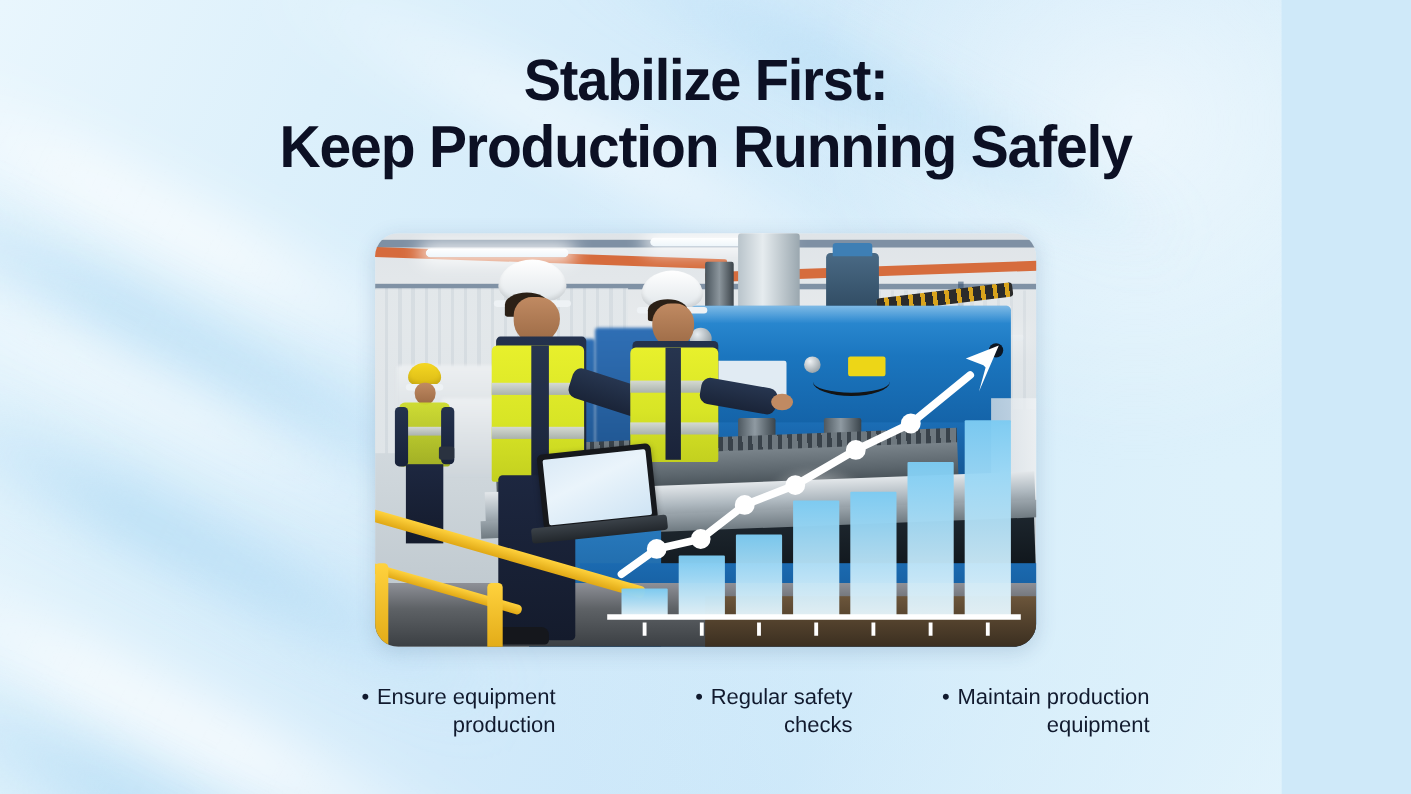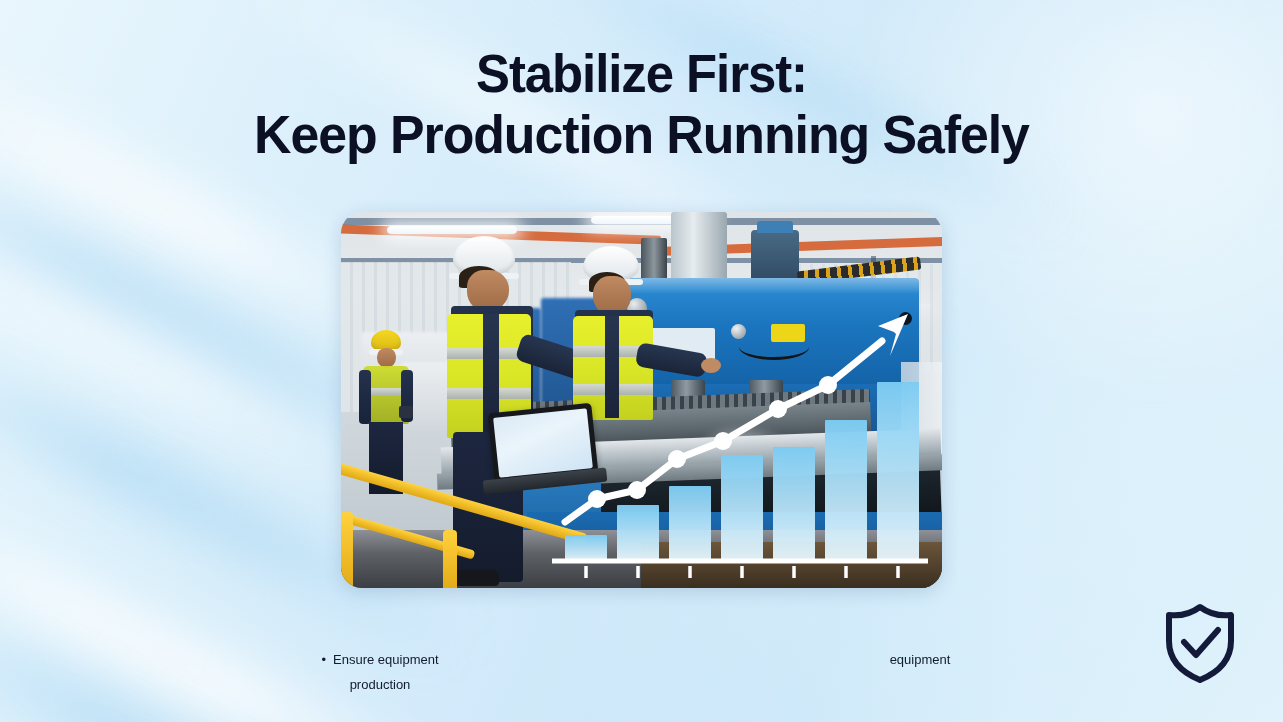--- a/index.html
+++ b/index.html
@@ -6,21 +6,21 @@
   html,body { width:1283px; height:722px; overflow:hidden; }
   body {
     font-family: "Liberation Sans", sans-serif;
     background:#cfe9f9;
     position:relative;
   }
 
   
   #slide {
     position:absolute; inset:0;
-    width:1283px; height:722px;
+    width:1165px; height:722px;
     overflow:hidden;
     background:
       radial-gradient(circle at 96% 60%, #ddf1fb 0%, rgba(221,241,251,0) 55%),
       linear-gradient(115deg, #e9f6fd 0%, #dcf0fb 22%, #d2eafa 48%, #c9e6f9 70%, #d8eefb 88%, #e6f5fd 100%);
   }
   .streak {
     position:absolute;
     background:linear-gradient(90deg, rgba(255,255,255,0) 0%, rgba(255,255,255,.85) 35%, rgba(255,255,255,.9) 60%, rgba(255,255,255,0) 100%);
     filter:blur(26px);
     transform-origin:left center;
@@ -289,24 +289,23 @@
   }
 
   
   #bullets {
     position:absolute; left:255px; top:622px; width:790px;
     display:flex; justify-content:space-between; align-items:flex-start;
   }
   .bullet {
     width:250px;
     color:#111a2e;
-    font-size:13px;
+    font-size:20px;
     line-height:25px;
-    text-align:center;
-    margin-top:25px;
+    text-align:right;
   }
   .bullet .row1 { display:block; white-space:nowrap; }
   .bullet .dot { margin-right:7px; }
 
   #shield { position:absolute; left:1163px; top:603px; width:74px; height:80px; }
 </style>
 </head>
 <body>
 
 <div id="slide">
@@ -467,22 +466,27 @@
     </svg>
   </div>
 
   <div id="bullets">
 
     <div class="bullet">
       <span class="row1"><span class="dot">•</span><span>Ensure equipment</span></span>
       <span>production</span>
     </div>
 
-
     <div class="bullet">
+      <span class="row1"><span class="dot">•</span><span>Regular safety</span></span>
+      <span>checks</span>
+    </div>
+
+    <div class="bullet">
+      <span class="row1"><span class="dot">•</span><span>Maintain production</span></span>
       <span>equipment</span>
     </div>
   </div>
 
   <svg id="shield" viewBox="0 0 74 80">
     <path id="shield-path" d="M37 4 C48 12 60 13 68 12 L68 38 C68 58 54 70 37 77 C20 70 6 58 6 38 L6 12 C14 13 26 12 37 4 Z" fill="none" stroke="#131a3a" stroke-width="6" stroke-linejoin="round"></path>
     <path id="check-path" d="M21 39 L33 52 L55 27" fill="none" stroke="#131a3a" stroke-width="6" stroke-linecap="round" stroke-linejoin="round"></path>
   </svg>
 
 </div>

